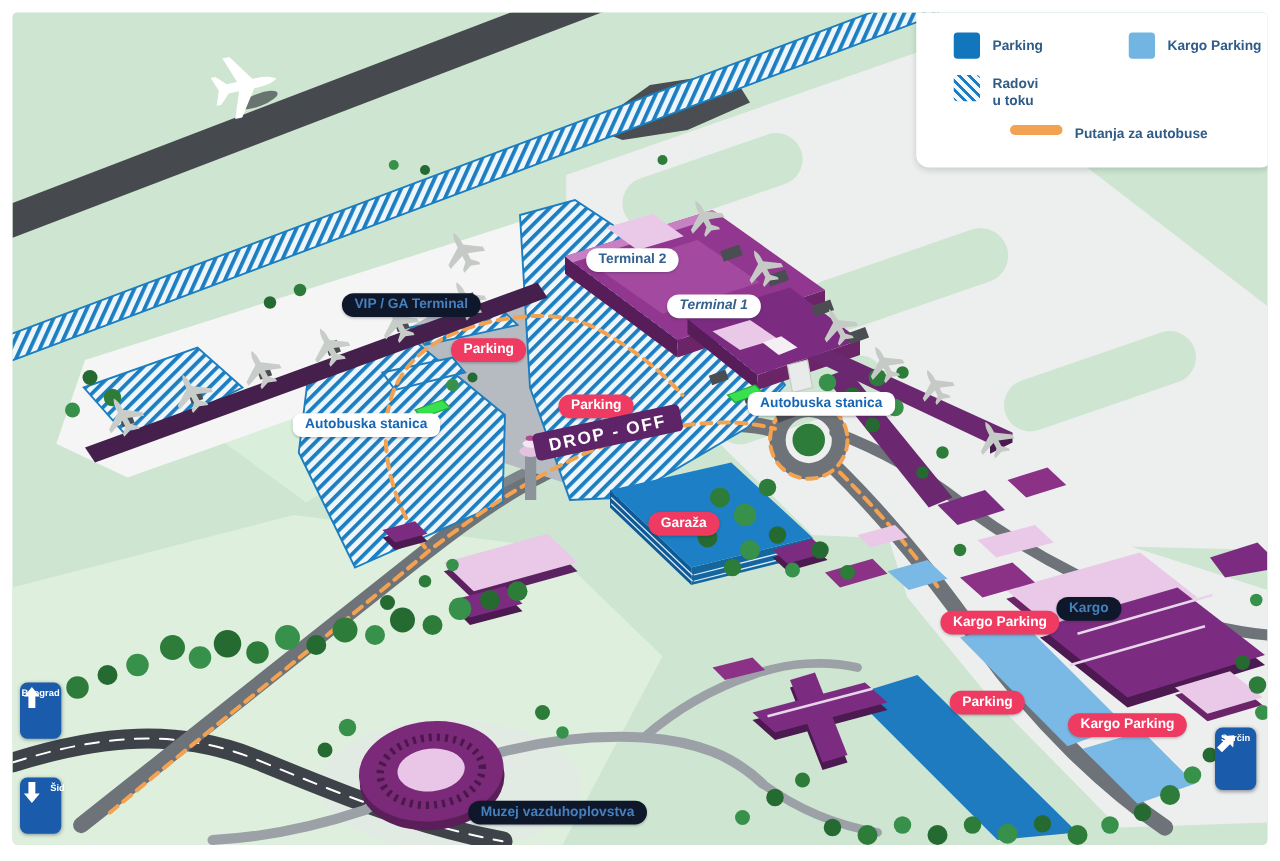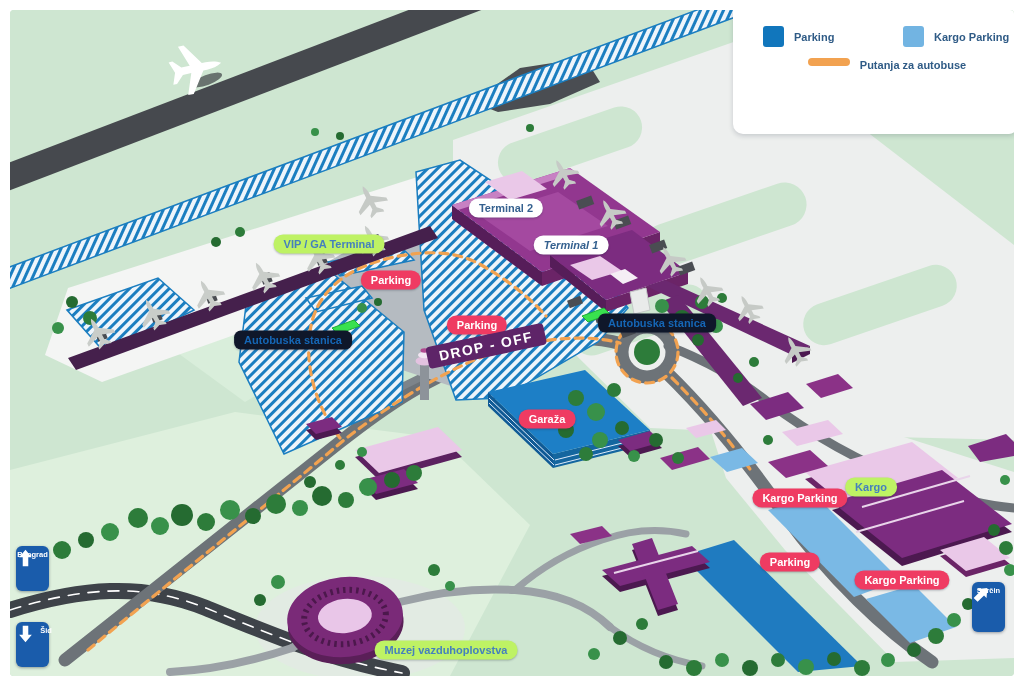--- a/index.html
+++ b/index.html
@@ -6,22 +6,22 @@
   body{width:1024px;height:689px;position:relative;overflow:hidden;
        font-family:"Liberation Sans","DejaVu Sans",sans-serif;}
   .map{position:absolute;left:10px;top:10px;width:1004px;height:666px;
        background:#cee6d1;border-radius:4px;overflow:hidden;}
   .map svg{position:absolute;left:0;top:0;}
   
   .pill{position:absolute;transform:translate(-50%,-50%);font-size:11px;font-weight:bold;
         padding:4px 10px;border-radius:11px;white-space:nowrap;
         box-shadow:0 1px 2px rgba(30,40,60,.3);line-height:1;z-index:6;}
   .pill.red{background:#ef3b62;color:#ffffff;}
-  .pill.green{background:#0f172a;color:#1566b5;border-radius:7px;}
-  .pill.white-blue{background:#bef264;color:#4580bd;}
+  .pill.green{background:#ffffff;color:#1566b5;border-radius:7px;}
+  .pill.white-blue{background:#0f172a;color:#4580bd;}
   .pill.white-navy{background:#ffffff;color:#35618f;}
   .dropoff{position:absolute;transform:translate(-50%,-50%) rotate(-12deg);
         background:#5e2468;color:#fff;font-weight:bold;font-size:14px;letter-spacing:1.5px;
         padding:3px 12px;border-radius:4px;white-space:nowrap;z-index:6;}
   
   .legend{position:absolute;left:723px;top:0;width:284px;height:124px;background:#ffffff;
         border-radius:0 0 8px 10px;box-shadow:0 2px 5px rgba(30,40,60,.18);z-index:8;
         padding:16px 6px 6px 30px;box-sizing:border-box;color:#2f5b86;}
   .legend-grid{display:grid;grid-template-columns:140px 1fr;row-gap:13px;}
   .legend-item{display:flex;gap:10px;align-items:flex-start;}
@@ -352,20 +352,25 @@
 <div class="legend">
   <div class="legend-grid">
     <div class="legend-item single">
       <span class="swatch" style="background: rgb(17, 118, 188);"></span>
       <span class="legend-label">Parking</span>
     </div>
     <div class="legend-item single">
       <span class="swatch" style="background: rgb(114, 180, 226);"></span>
       <span class="legend-label">Kargo Parking</span>
     </div>
+    <div class="legend-item">
+      <span class="swatch hatch"></span>
+      <span class="legend-label">Radovi
+u toku</span>
+    </div>
   </div>
   <div class="legend-bus">
     <span class="bus-bar" id="bus-bar" style="background: rgb(242, 162, 80);"></span>
     <span class="legend-label">Putanja za autobuse</span>
   </div>
 </div>
 
 </div>
 
 </body></html>

